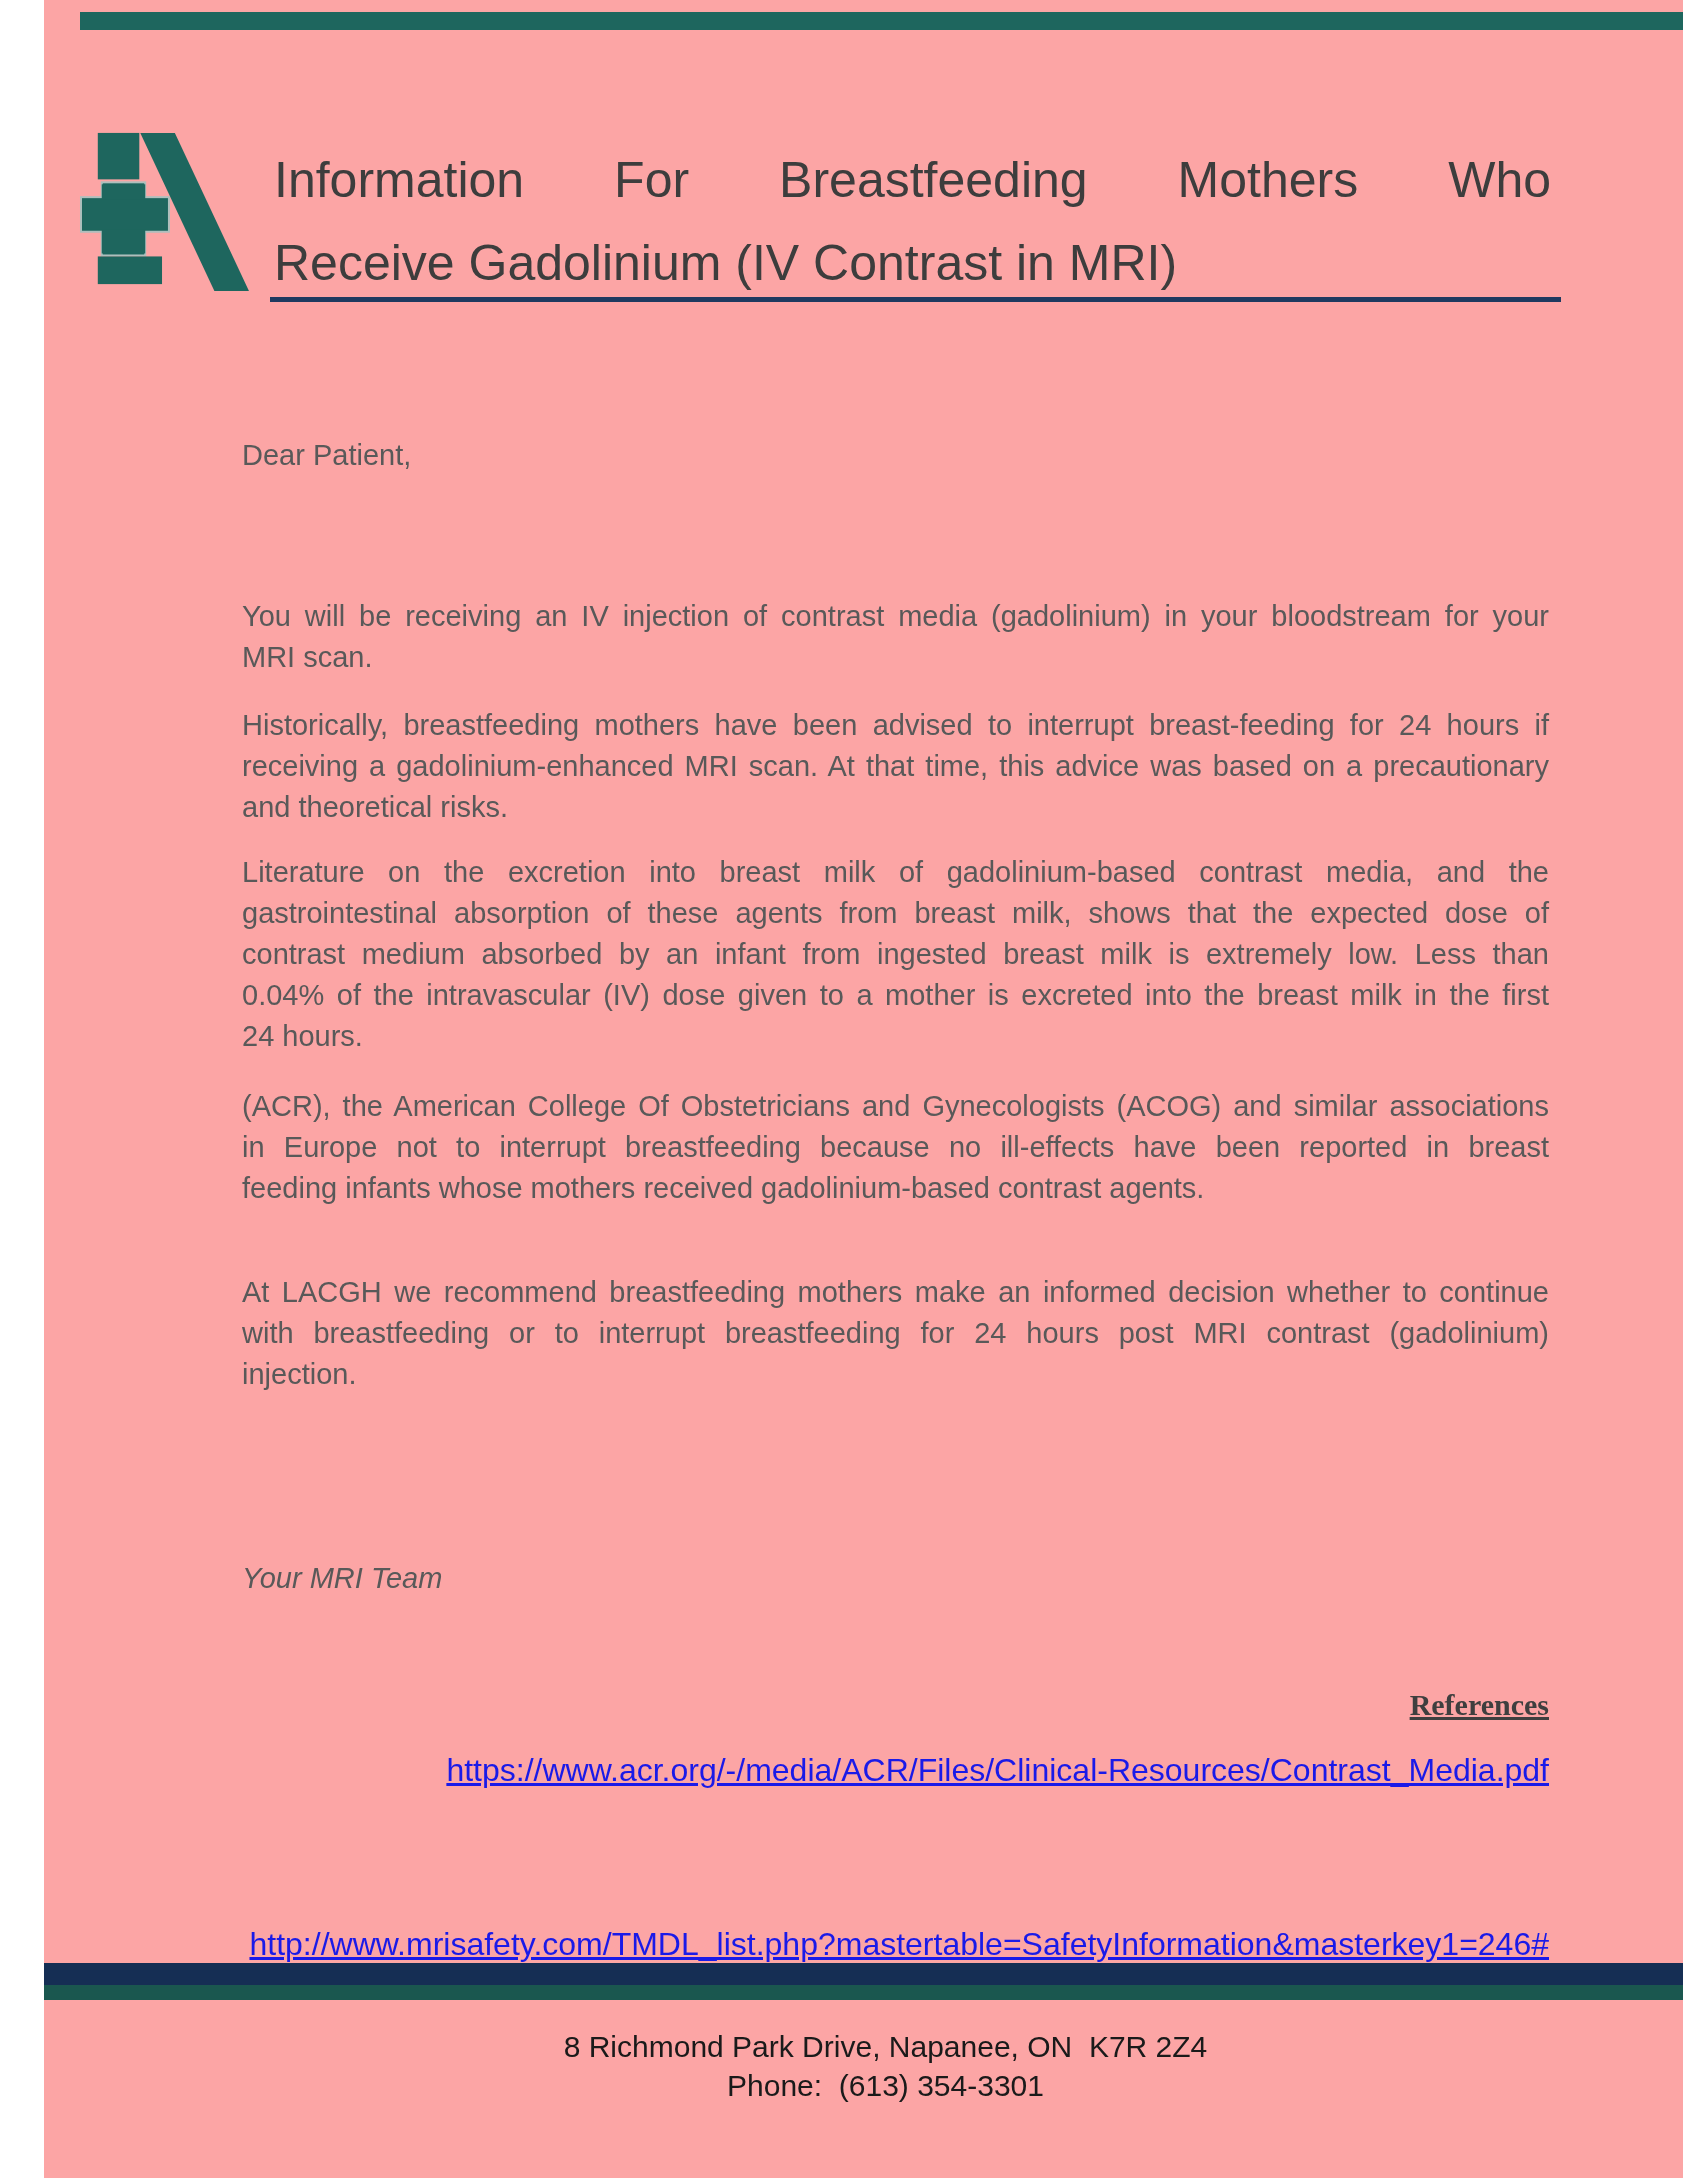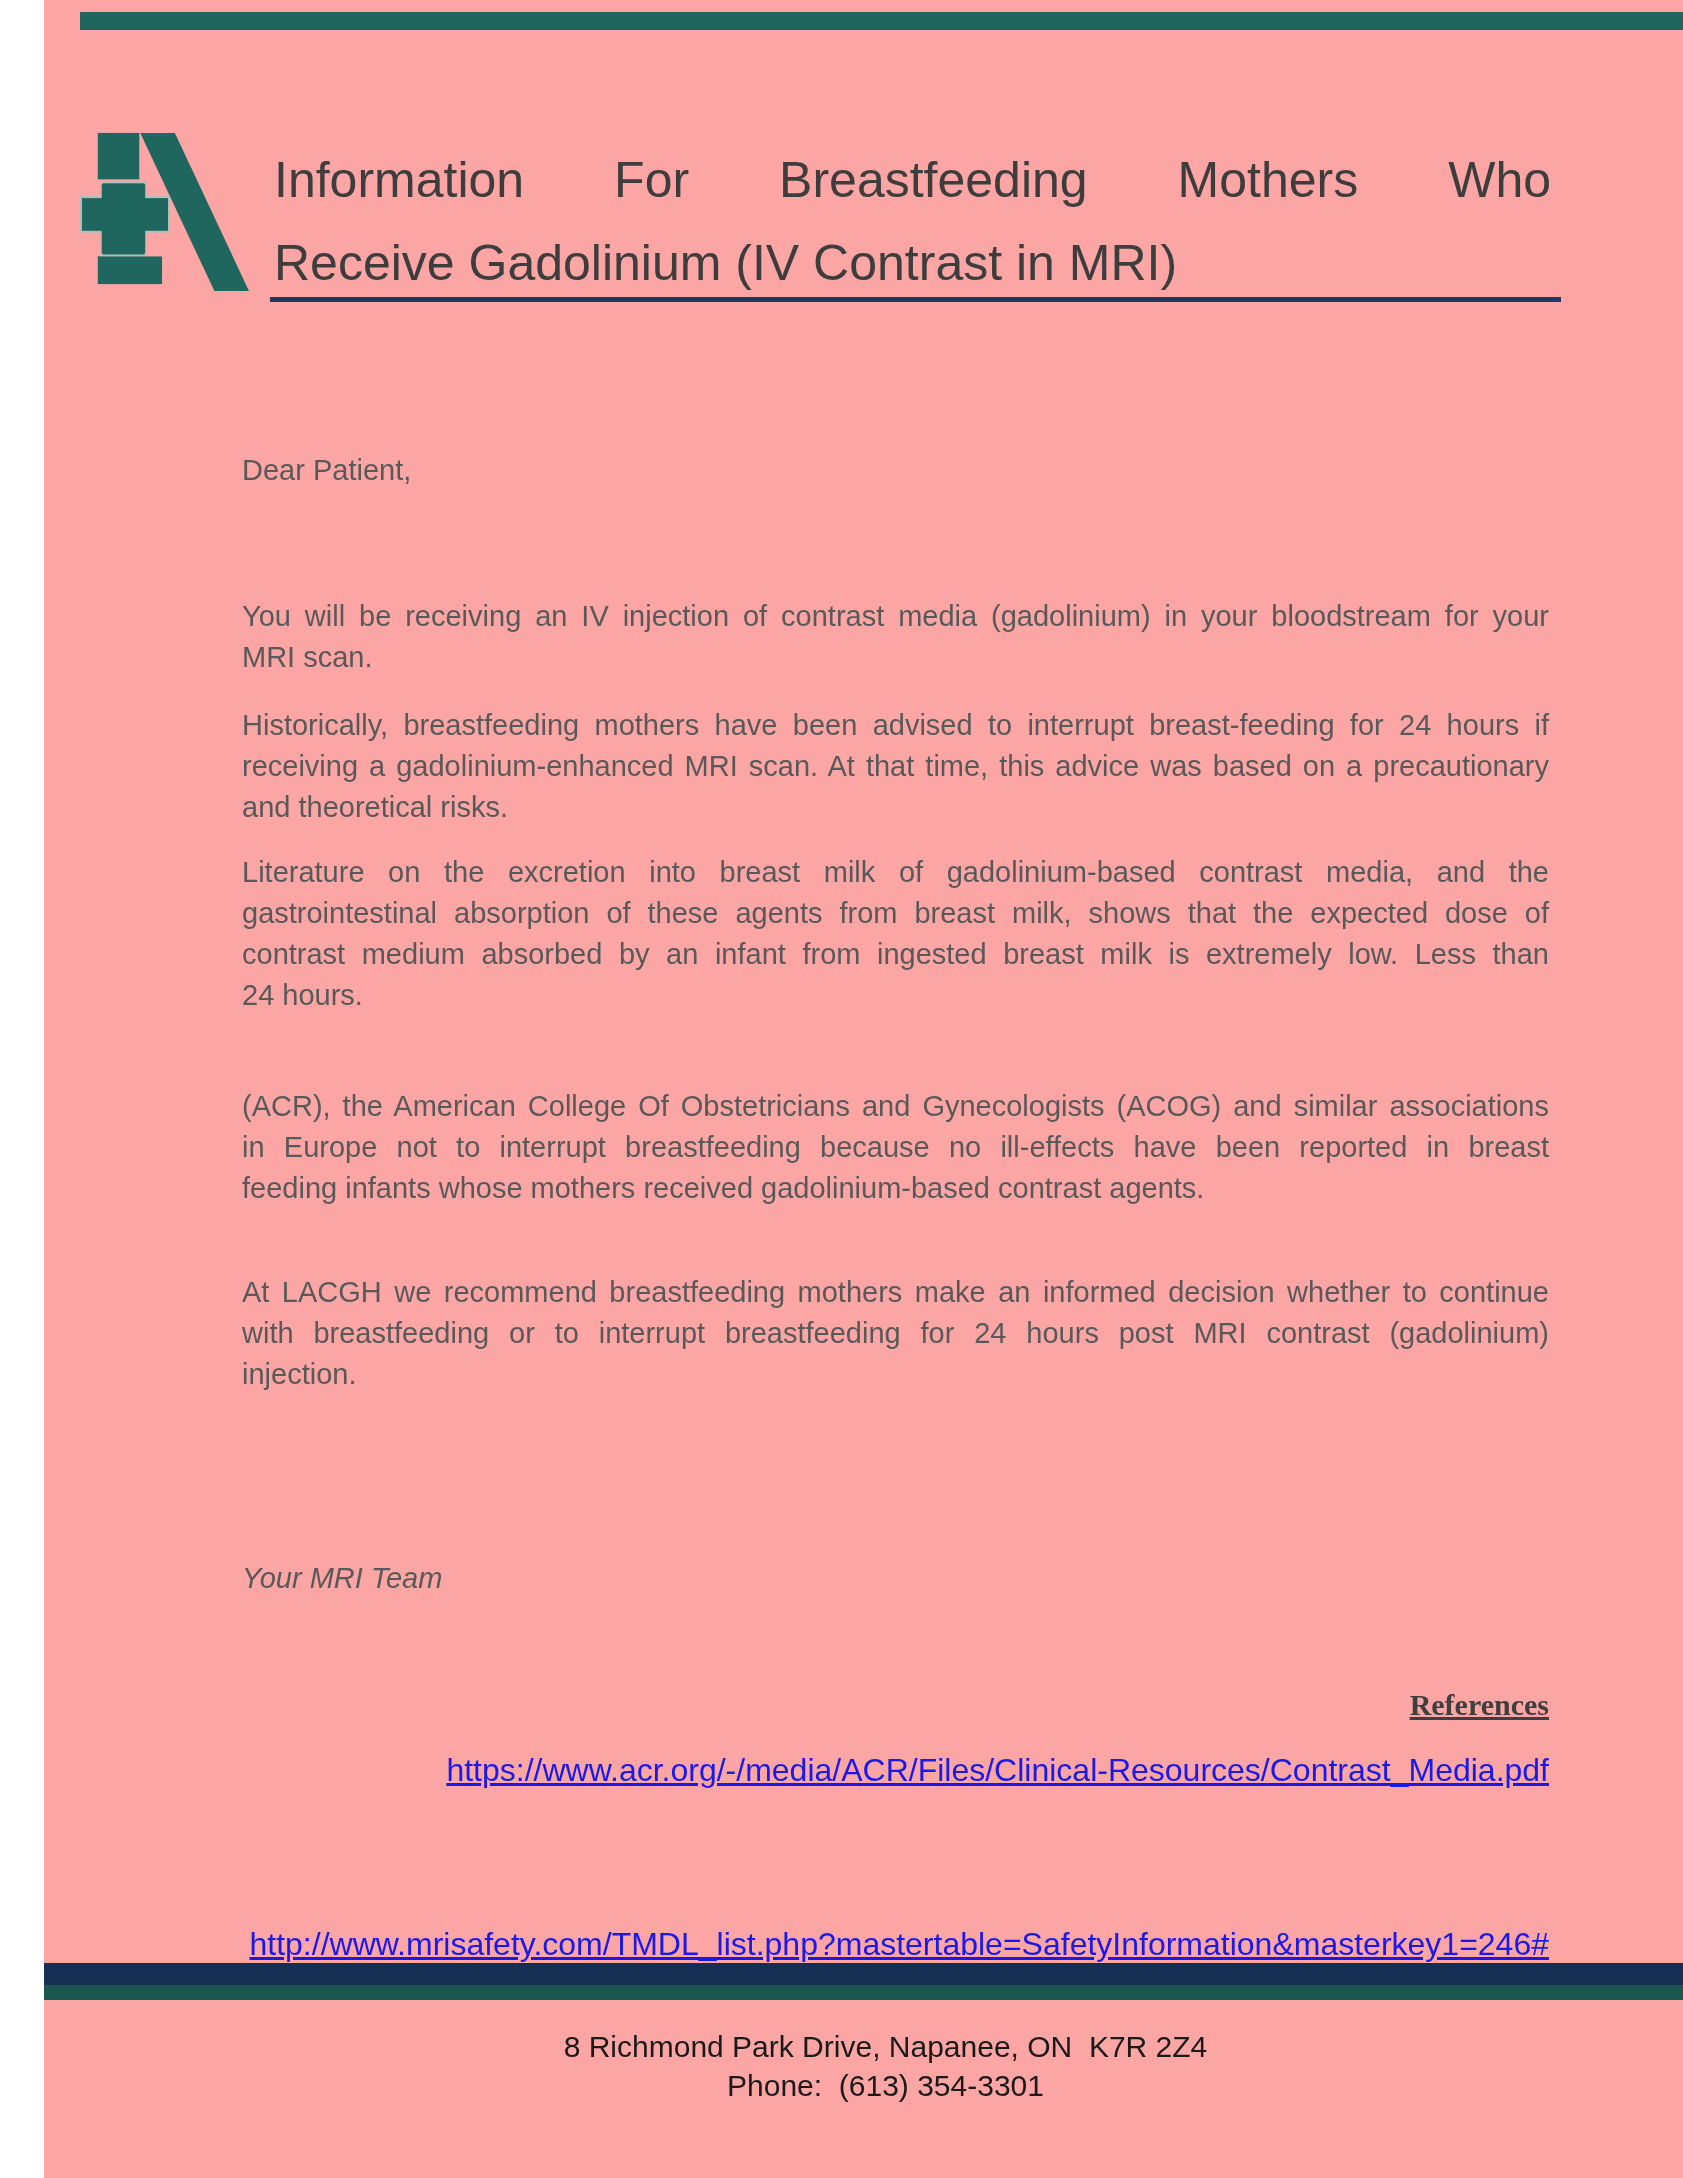--- a/index.html
+++ b/index.html
@@ -80,39 +80,40 @@
       <rect x="24" y="131" width="65" height="28" fill="#1E665E"></rect>
     </svg>
   </div>
 
   <div class="abs title-block">
     <div class="title-line title-just">Information For Breastfeeding Mothers Who</div>
     <div class="title-line">Receive Gadolinium (IV Contrast in MRI)</div>
   </div>
   <div class="abs title-underline"></div>
 
-  <div class="abs content" style="top:450px">
+  <div class="abs content" style="top:435px">
     <div class="bline">Dear Patient,</div>
   </div>
 
   <div class="abs content" style="top:596px">
     <div class="bline jline">You will be receiving an IV injection of contrast media (gadolinium) in your bloodstream for your</div>
     <div class="bline">MRI scan.</div>
   </div>
 
   <div class="abs content" style="top:705px">
     <div class="bline jline">Historically, breastfeeding mothers have been advised to interrupt breast-feeding for 24 hours if</div>
     <div class="bline jline">receiving a gadolinium-enhanced MRI scan. At that time, this advice was based on a precautionary</div>
     <div class="bline">and theoretical risks.</div>
   </div>
 
   <div class="abs content" style="top:852px">
     <div class="bline jline">Literature on the excretion into breast milk of gadolinium-based contrast media, and the</div>
     <div class="bline jline">gastrointestinal absorption of these agents from breast milk, shows that the expected dose of</div>
     <div class="bline jline">contrast medium absorbed by an infant from ingested breast milk is extremely low. Less than</div>
+    <div class="bline jline">0.04% of the intravascular (IV) dose given to a mother is excreted into the breast milk in the first</div>
     <div class="bline">24 hours.</div>
   </div>
 
   <div class="abs content" style="top:1086px">
     <div class="bline jline">(ACR), the American College Of Obstetricians and Gynecologists (ACOG) and similar associations</div>
     <div class="bline jline">in Europe not to interrupt breastfeeding because no ill-effects have been reported in breast</div>
     <div class="bline">feeding infants whose mothers received gadolinium-based contrast agents.</div>
   </div>
 
   <div class="abs content" style="top:1272px">

